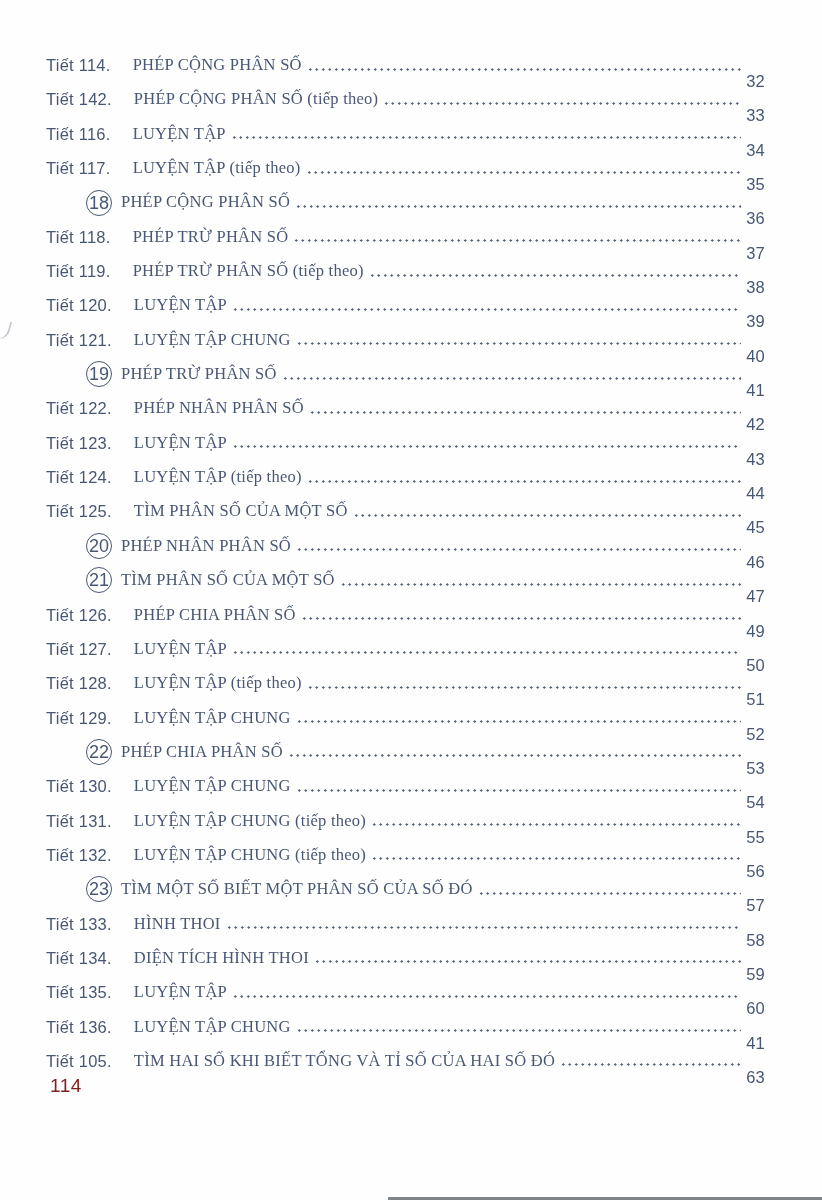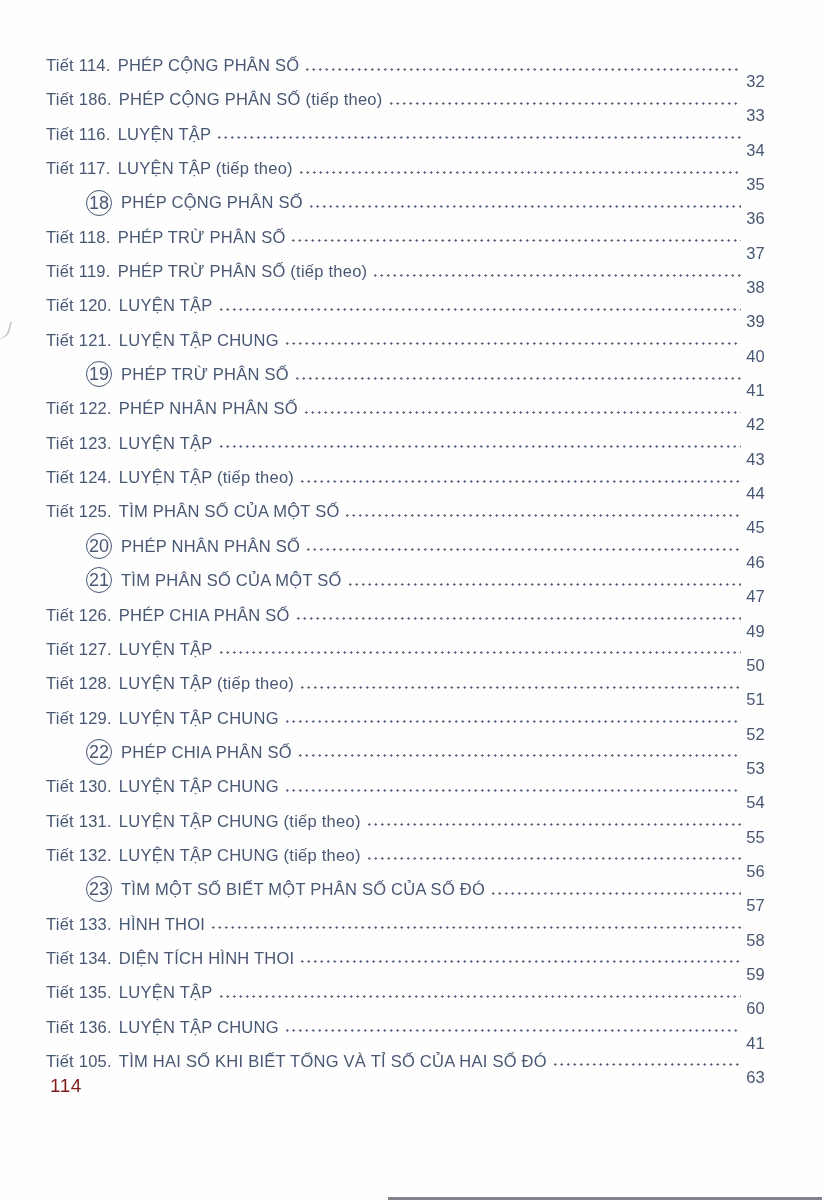--- a/index.html
+++ b/index.html
@@ -27,25 +27,26 @@
   }
   .toc-row {
     display: flex;
     height: 34.35px;
     line-height: 34.35px;
     font-size: 16.5px;
     letter-spacing: 0.25px;
     white-space: nowrap;
   }
   .prefix {
-    margin-right: 7px;
+    margin-right: 22px;
     white-space: pre;
   }
   .title {
     white-space: pre;
+    font-family: Liberation Serif, serif;
   }
   .badge {
     align-self: center;
     flex: 0 0 auto;
     width: 24px;
     height: 24px;
     border: 1.6px solid #485773;
     border-radius: 50%;
     display: inline-flex;
     align-items: center;
@@ -113,21 +114,21 @@
   <div class="toc">
       <div class="toc-row">
 
     <span class="prefix">Tiết 114.</span>
     <span class="title">PHÉP CỘNG PHÂN SỐ</span>
     <span class="leader"></span>
     <span class="pagenum">32</span>
   </div>
       <div class="toc-row">
 
-    <span class="prefix">Tiết 186.</span>
+    <span class="prefix">Tiết 142.</span>
     <span class="title">PHÉP CỘNG PHÂN SỐ (tiếp theo)</span>
     <span class="leader"></span>
     <span class="pagenum">33</span>
   </div>
       <div class="toc-row">
 
     <span class="prefix">Tiết 116.</span>
     <span class="title">LUYỆN TẬP</span>
     <span class="leader"></span>
     <span class="pagenum">34</span>

